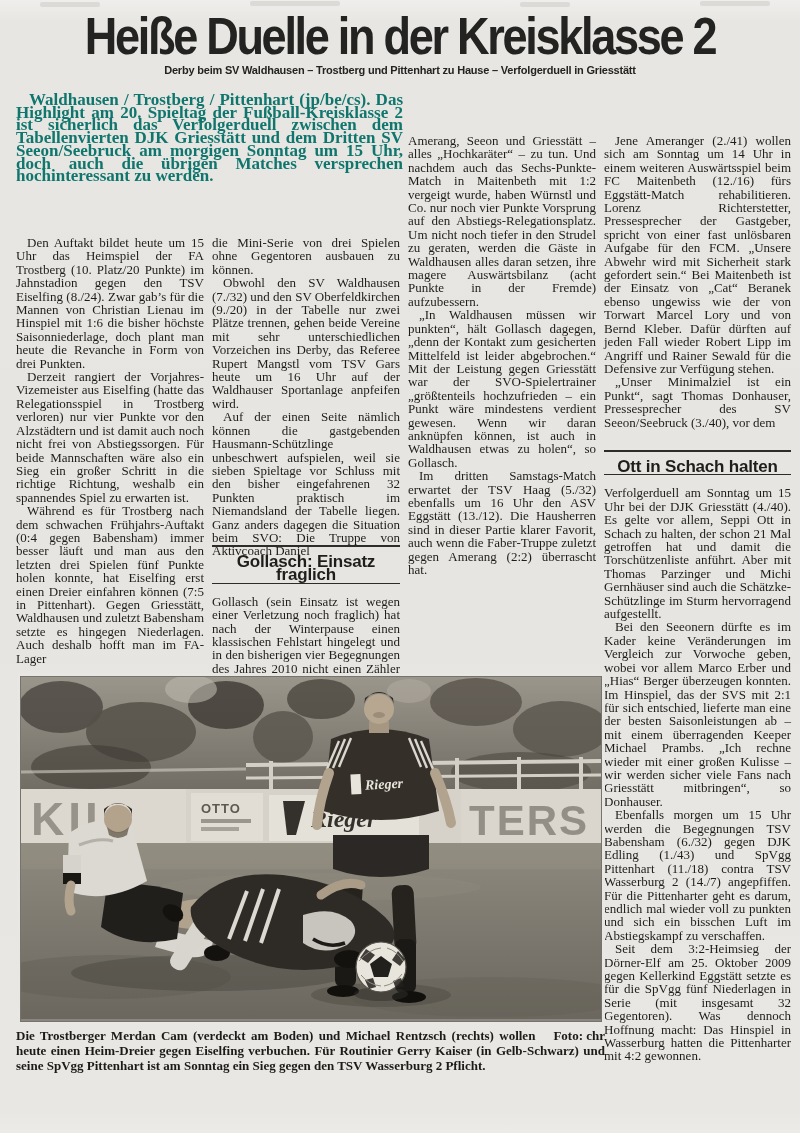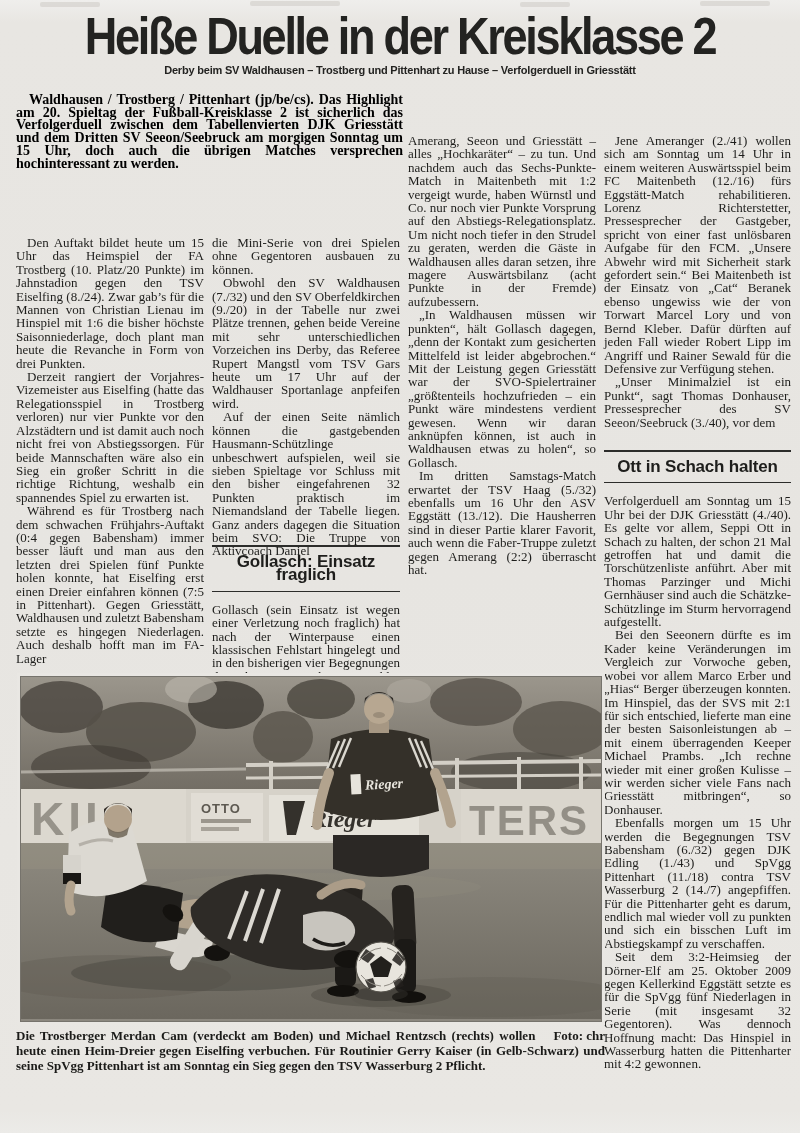--- a/index.html
+++ b/index.html
@@ -23,39 +23,39 @@
     transform:scale(0.92,1.06);transform-origin:50% 50%;
   }
   .subheadline{
     left:0;width:800px;top:64px;text-align:center;white-space:nowrap;
     font-family:"Liberation Sans",sans-serif;font-weight:700;
     font-size:11px;letter-spacing:-0.2px;color:#232321;
   }
 
   .intro{
     left:16px;top:94px;width:387px;
-    font-weight:700;font-size:14px;line-height:12.7px;
-    text-align:justify;color:#000000;
+    font-weight:700;font-size:17px;line-height:12.7px;
+    text-align:justify;color:#0f766e;
   }
   .intro p{margin:0;text-indent:13px;}
 
   .col{font-size:13px;line-height:13.4px;text-align:justify;color:#1d1d1b;margin-top:40px;}
   .col p{margin:0;}
   .col p.ind{text-indent:11px;font-family:Liberation Serif, serif;}
 
   .col1{left:16px;top:196px;width:188px;}
   .col2a{left:212px;top:196px;width:188px;}
   .col2b{left:212px;top:505px;width:188px;}
   .col3{left:408px;top:94px;width:188px;}
   .col4a{left:604px;top:94px;width:187px;}
   .col4b{left:604px;top:410px;width:187px;}
 
   .subhead-box{
     border-top:2px solid #2c2c2a;border-bottom:1.5px solid #2c2c2a;
-    padding:8px 0 9px;text-align:center;
+    padding:8px 0 1px;text-align:center;
     font-family:"Liberation Sans",sans-serif;font-weight:700;
     font-size:17px;letter-spacing:-0.2px;color:#1e1e1c;
   }
   .after-subhead{margin-top:11px !important;}
 
   .photo{
     left:20px;top:676px;width:580px;height:344px;
     border:1px solid #76736c;background:#8b877e;
     box-shadow:0 0 0 3px #e9e7e3;
   }
@@ -85,21 +85,21 @@
 </div>
 
 <div class="abs col col1">
   <p class="ind">Den Auftakt bildet heute um 15 Uhr das Heimspiel der FA Trostberg (10. Platz/20 Punkte) im Jahnstadion gegen den TSV Eiselfing (8./24). Zwar gab’s für die Mannen von Christian Lienau im Hinspiel mit 1:6 die bisher höchste Saisonniederlage, doch plant man heute die Revanche in Form von drei Punkten.</p>
   <p class="ind">Derzeit rangiert der Vorjahres-Vizemeister aus Eiselfing (hatte das Relegationsspiel in Trostberg verloren) nur vier Punkte vor den Alzstädtern und ist damit auch noch nicht frei von Abstiegssorgen. Für beide Mannschaften wäre also ein Sieg ein großer Schritt in die richtige Richtung, weshalb ein spannendes Spiel zu erwarten ist.</p>
   <p class="ind">Während es für Trostberg nach dem schwachen Frühjahrs-Auftakt (0:4 gegen Babensham) immer besser läuft und man aus den letzten drei Spielen fünf Punkte holen konnte, hat Eiselfing erst einen Dreier einfahren können (7:5 in Pittenhart). Gegen Griesstätt, Waldhausen und zuletzt Babensham setzte es hingegen Niederlagen. Auch deshalb hofft man im FA-Lager</p>
 </div>
 
 <div class="abs col col2a">
   <p>die Mini-Serie von drei Spielen ohne Gegentoren ausbauen zu können.</p>
-  <p class="ind">Obwohl den SV Waldhausen (7./32) und den SV Oberfeldkirchen (9./20) in der Tabelle nur zwei Plätze trennen, gehen beide Vereine mit sehr unterschiedlichen Vorzeichen ins Derby, das Referee Rupert Mangstl vom TSV Gars heute um 17 Uhr auf der Waldhauser Sportanlage anpfeifen wird.</p>
+  <p class="ind">Obwohl den SV Waldhausen (7./32) und den SV Oberfeldkirchen (9./20) in der Tabelle nur zwei Plätze trennen, gehen beide Vereine mit sehr unterschiedlichen Vorzeichen ins Derby, das Referee Rupert Mangstl vom TSV Gars heute um 16 Uhr auf der Waldhauser Sportanlage anpfeifen wird.</p>
   <p class="ind">Auf der einen Seite nämlich können die gastgebenden Hausmann-Schützlinge unbeschwert aufspielen, weil sie sieben Spieltage vor Schluss mit den bisher eingefahrenen 32 Punkten praktisch im Niemandsland der Tabelle liegen. Ganz anders dagegen die Situation beim SVO: Die Truppe von Aktivcoach Daniel</p>
 </div>
 
 <div class="abs col col2b">
   <div class="subhead-box">Gollasch: Einsatz fraglich</div>
   <p class="after-subhead">Gollasch (sein Einsatz ist wegen einer Verletzung noch fraglich) hat nach der Winterpause einen klassischen Fehlstart hingelegt und in den bisherigen vier Begegnungen des Jahres 2010 nicht einen Zähler verbuchen können. Allerdings hatte es der SVO mit</p>
 </div>
 
 <div class="abs col col3">
   <p>Amerang, Seeon und Griesstätt – alles „Hochkaräter“ – zu tun. Und nachdem auch das Sechs-Punkte-Match in Maitenbeth mit 1:2 vergeigt wurde, haben Würnstl und Co. nur noch vier Punkte Vorsprung auf den Abstiegs-Relegationsplatz. Um nicht noch tiefer in den Strudel zu geraten, werden die Gäste in Waldhausen alles daran setzen, ihre magere Auswärtsbilanz (acht Punkte in der Fremde) aufzubessern.</p>

